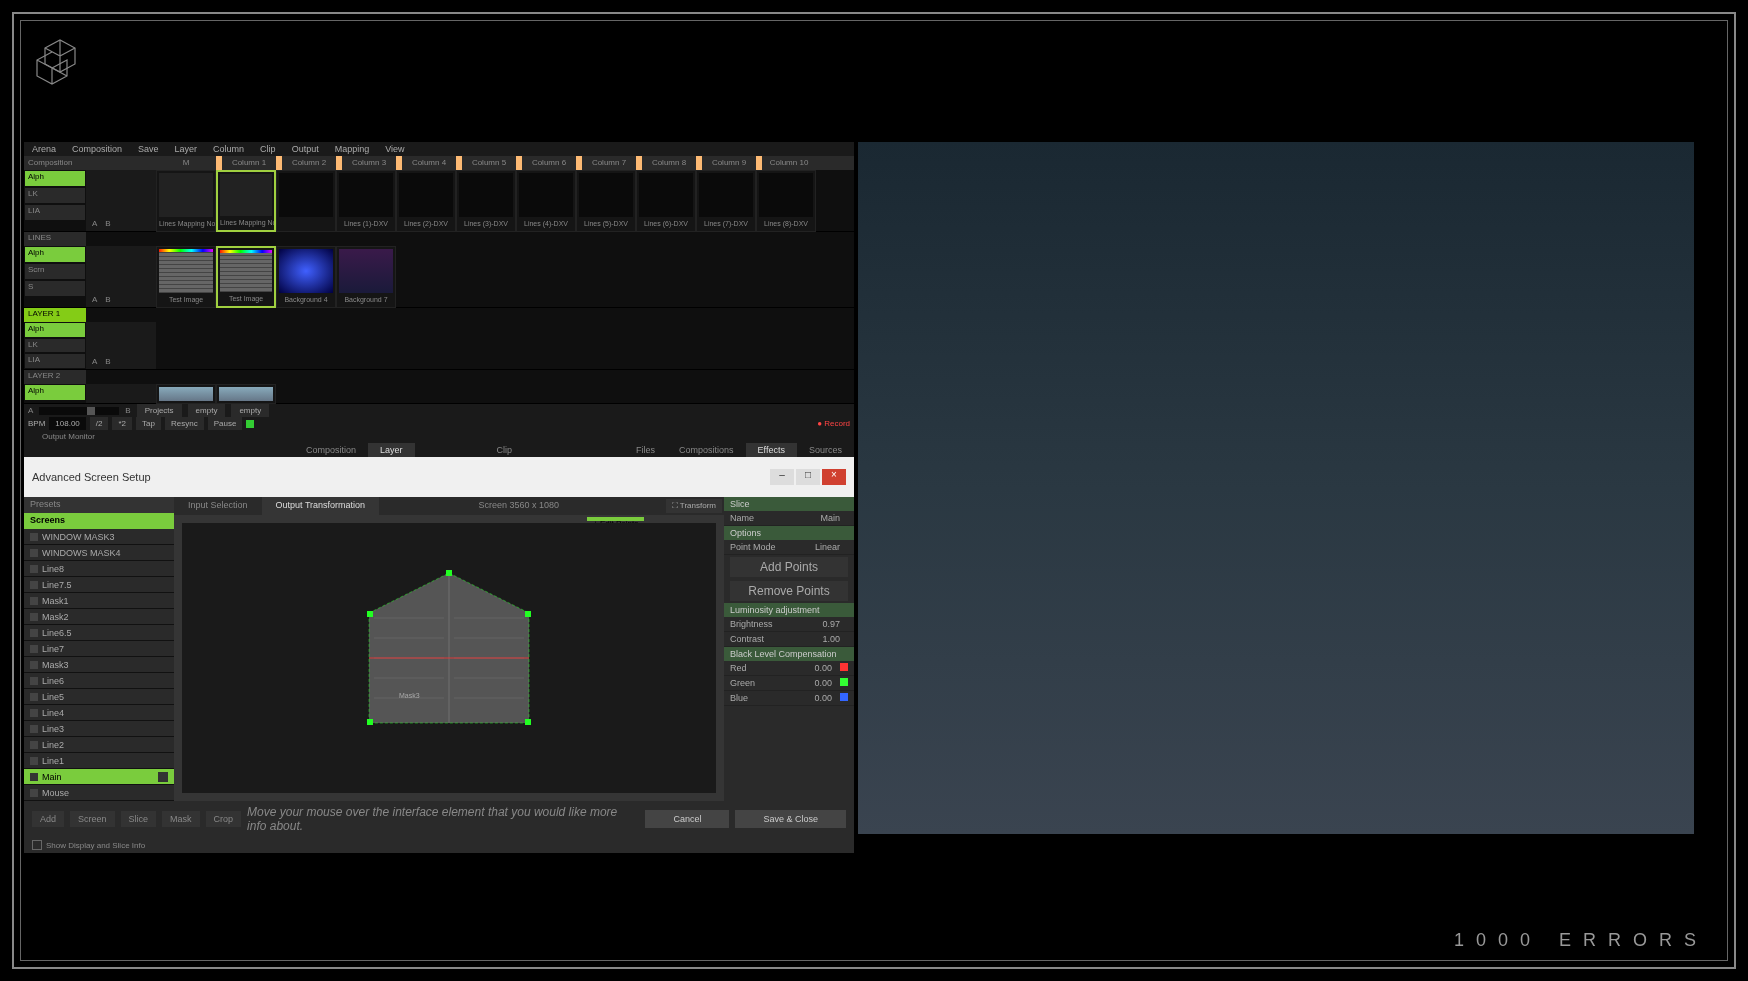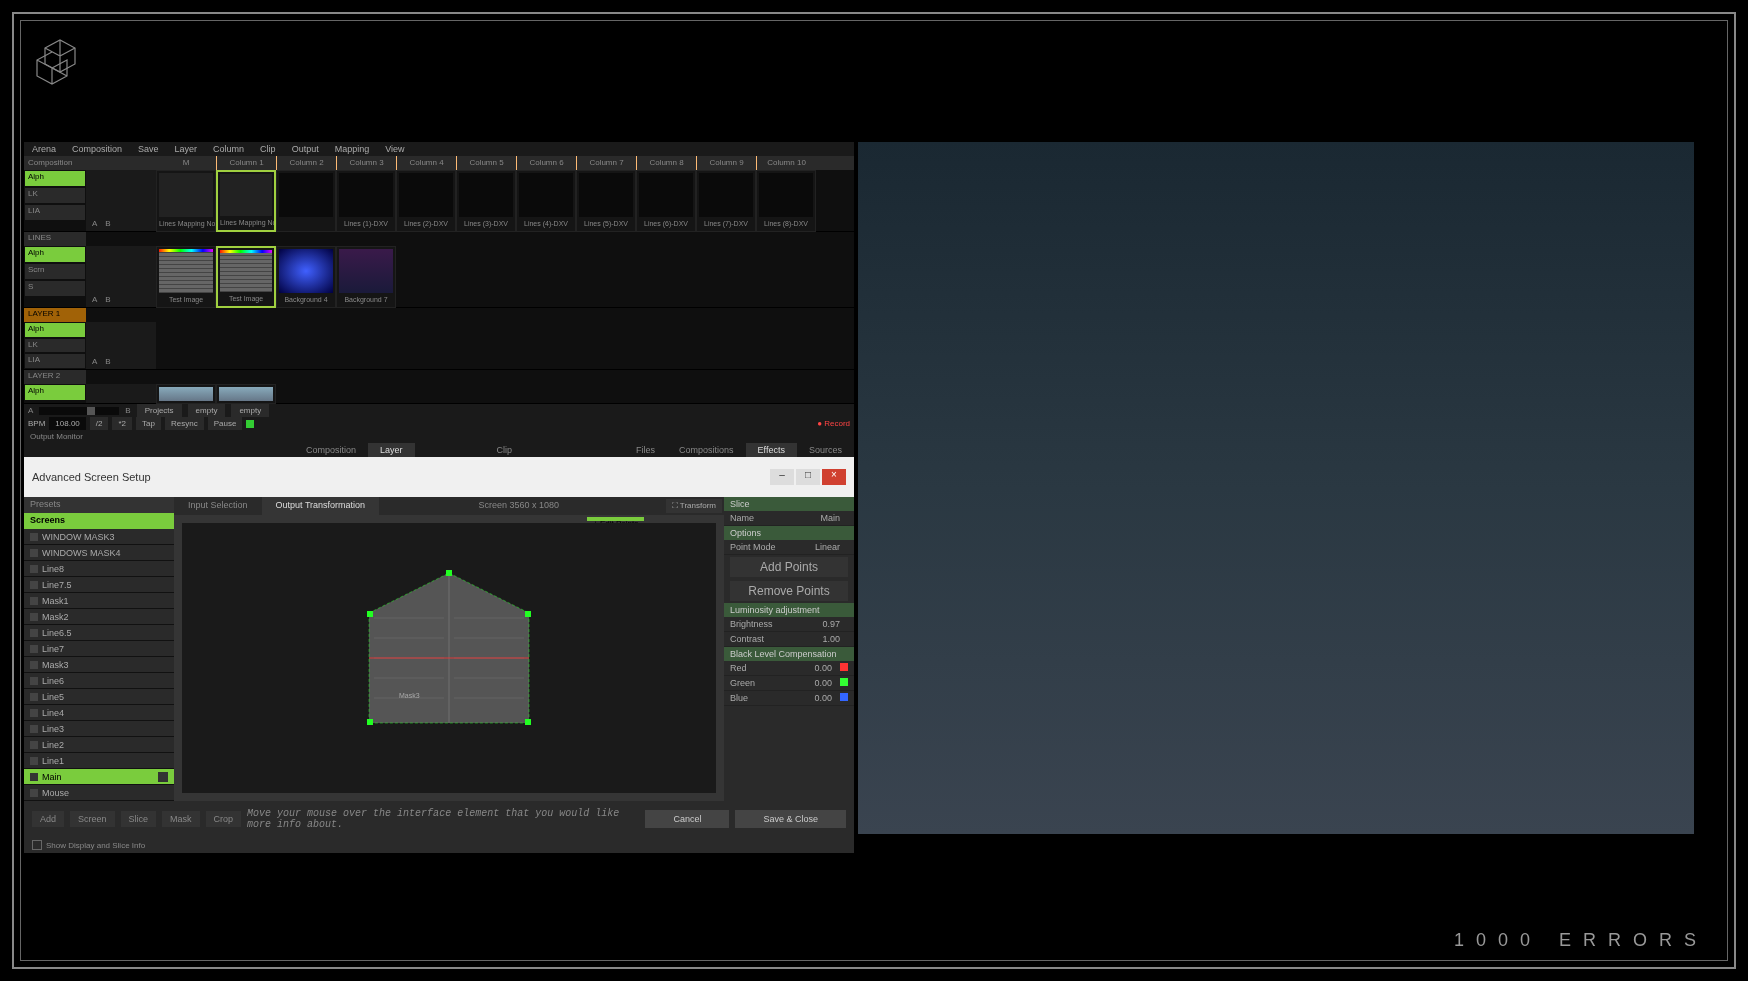--- a/index.html
+++ b/index.html
@@ -17,39 +17,39 @@
 .right-panel { width: 836px; height: 100%; background: #2a2a2a; position: relative; overflow: hidden; }
 
 
 .menu-bar { height: 16px; background: #1a1a1a; display: flex; font-size: 9px; color: #aaa; }
 .menu-bar span { padding: 2px 8px; cursor: pointer; }
 
 
 .comp-grid { background: #0f0f0f; }
 .comp-header { display: flex; height: 14px; background: #2a2a2a; font-size: 8px; color: #888; }
 .comp-header .label { width: 80px; padding: 2px 4px; }
-.comp-header .col { width: 60px; text-align: center; padding: 2px; border-left: 1px solid #fdba74; }
+.comp-header .col { width: 60px; text-align: center; padding: 2px; border-left: 6px solid #fdba74; }
 
 .layer-row { display: flex; height: 62px; border-bottom: 1px solid #000; }
 .layer-controls { width: 62px; display: flex; flex-direction: column; }
 .layer-btn { height: 15px; background: #7acc3d; color: #000; font-size: 8px; padding: 1px 3px; margin: 1px; }
 .layer-btn.dark { background: #2a2a2a; color: #888; }
 .layer-ab { width: 70px; background: #1a1a1a; font-size: 8px; color: #888; padding: 2px; display: flex; flex-direction: column; justify-content: flex-end; }
 .layer-ab-row { display: flex; gap: 8px; padding: 1px 4px; }
 
 .clip-area { flex: 1; display: flex; }
 .clip { width: 60px; height: 62px; border: 1px solid #222; background: #151515; display: flex; flex-direction: column; font-size: 7px; color: #888; }
 .clip.selected { border: 2px solid #a0d040; }
 .clip-thumb { flex: 1; background: #222; margin: 2px; }
 .clip-thumb.grid { background: repeating-linear-gradient(0deg, #444 0, #444 1px, #666 1px, #666 4px), repeating-linear-gradient(90deg, #444 0, #444 1px, #666 1px, #666 4px); }
 .clip-thumb.blue-glow { background: radial-gradient(#4060ff, #000040); }
 .clip-thumb.purple-grid { background: linear-gradient(#3a1a4a, #1a1a3a); }
 .clip-label { height: 12px; padding: 1px 2px; text-align: center; overflow: hidden; white-space: nowrap; }
 
-.layer-name { height: 14px; background: #a16207; color: #000; font-size: 8px; padding: 1px 4px; width: 62px; }
+.layer-name { height: 14px; background: #84cc16; color: #000; font-size: 8px; padding: 1px 4px; width: 62px; }
 .layer-name.dark { background: #2a2a2a; color: #888; }
 
 
 .transport { height: 18px; background: #1a1a1a; display: flex; align-items: center; font-size: 8px; color: #aaa; gap: 4px; padding: 0 4px; }
 .transport .btn { background: #2a2a2a; padding: 2px 6px; cursor: pointer; }
 .transport .rec { margin-left: auto; color: #f44; }
 
 
 .tab-bar { height: 16px; background: #1a1a1a; display: flex; font-size: 9px; color: #888; }
 .tab { padding: 2px 12px; background: #1a1a1a; cursor: pointer; }
@@ -85,21 +85,21 @@
 .preview-building { width: 260px; height: 200px; position: relative; }
 .right-header { background: #3a5a3a; color: #ccc; padding: 2px 6px; font-size: 9px; }
 .right-row { display: flex; padding: 2px 6px; border-bottom: 1px solid #222; }
 .right-row .rlabel { width: 60px; }
 .right-row .rval { flex: 1; text-align: right; padding-right: 8px; }
 .right-btn { background: #333; padding: 3px; text-align: center; margin: 2px 6px; font-size: 12px; cursor: pointer; }
 .color-sw { width: 8px; height: 8px; display: inline-block; }
 
 .setup-footer { height: 36px; background: #2a2a2a; display: flex; align-items: center; padding: 4px 8px; font-size: 9px; color: #888; gap: 6px; }
 .setup-footer .fbtn { background: #333; padding: 3px 8px; cursor: pointer; }
-.setup-footer .hint { flex: 1; font-size: 10px; font-style: italic; font-family: Liberation Mono, monospace; }
+.setup-footer .hint { flex: 1; font-size: 12px; font-style: italic; }
 .setup-footer .main-btn { background: #444; padding: 4px 28px; cursor: pointer; color: #ccc; }
 .setup-footer .checkbox-row { display: flex; align-items: center; gap: 4px; font-size: 8px; }
 
 
 .building-render { position: absolute; inset: 0; }
 .sky { position: absolute; inset: 0; background: linear-gradient(#1a2832 0%, #2a3842 50%, #3a4450 100%); }
 
 .watermark { position: absolute; bottom: 30px; right: 40px; color: #999; font-size: 18px; letter-spacing: 12px; font-weight: 300; }
 .proj-btn { background: #2a2a2a; padding: 2px 8px; }
 
@@ -304,21 +304,21 @@
       <span style="background:#0a0a0a;padding:2px 6px">108.00</span>
       <span class="btn">/2</span>
       <span class="btn">*2</span>
       <span class="btn">Tap</span>
       <span class="btn">Resync</span>
       <span class="btn">Pause</span>
       <span style="width:8px;height:8px;background:#3c3;"></span>
       <span class="rec">● <span>Record</span></span>
     </div>
 
-    <div style="height:14px;background:#1a1a1a;font-size:8px;color:#888;padding:2px 6px">Output Monitor</div>
+    <div style="height:14px;background:#1a1a1a;font-size:8px;color:#888;padding:2px 18px">Output Monitor</div>
 
     <div class="tab-bar">
       <div style="width:270px"></div>
       <span class="tab">Composition</span>
       <span class="tab active">Layer</span>
       <span style="width:70px"></span>
       <span class="tab">Clip</span>
       <span style="flex:1"></span>
       <span class="tab">Files</span>
       <span class="tab">Compositions</span>

